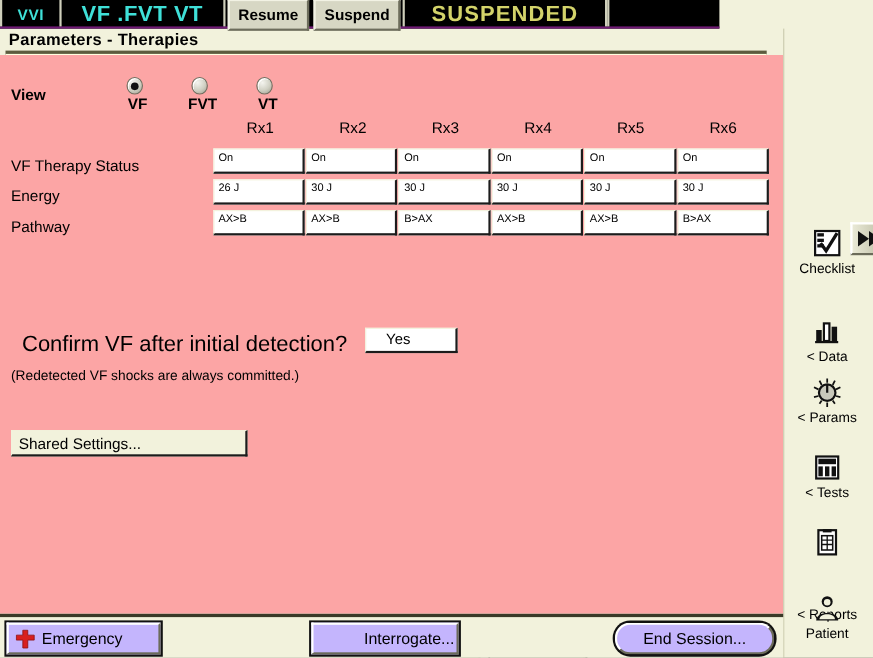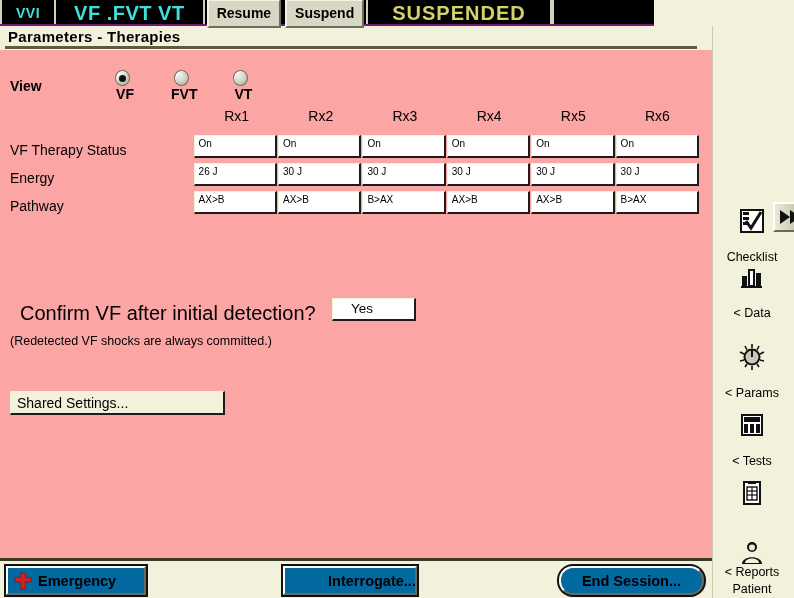--- a/index.html
+++ b/index.html
@@ -249,21 +249,21 @@
     left: 0; width: 78px;
     display: flex; flex-direction: column; align-items: center;
     cursor: pointer;
   }
   .side-ico {
     width: 30px; height: 30px;
     display: flex; align-items: center; justify-content: center;
   }
   .side-lbl {
     font-size: 12.5px; color: #000;
-    margin-top: 14px;
+    margin-top: 1px;
     white-space: nowrap;
   }
   #nav-next {
     position: absolute; left: 60px; top: 176px;
     width: 34px; height: 30px;
     background: linear-gradient(90deg,#e9e9d6 0%, #c9c9b2 70%, #b5b5a0 100%);
     border: 2px solid #ffffff;
     border-right-color: #6b6b5a;
     border-bottom-color: #6b6b5a;
     display: flex; align-items: center; justify-content: center;
@@ -274,28 +274,28 @@
   
   #bottombar {
     position: absolute; left: 0; top: 558px;
     width: 712px; height: 40px;
     background: #f2f2dc;
     border-top: 3px solid #3a3a28;
   }
   .bot-btn {
     position: absolute; top: 5px;
     height: 29px;
-    background: #0369a1;
+    background: #c4b5fd;
     border: 2px solid #ffffff;
     border-right-color: #6b6b5a;
     border-bottom-color: #6b6b5a;
     box-shadow: 0 0 0 2px #111;
     box-sizing: border-box;
     display: flex; align-items: center; justify-content: center;
-    font-size: 14.5px; font-weight: bold; color: #000;
+    font-size: 14.5px; font-weight: normal; color: #000;
     cursor: pointer;
   }
   #btn-emergency { left: 6px; width: 140px; justify-content: flex-start; padding-left: 6px; }
   #btn-interrogate { left: 283px; width: 134px; padding-left: 44px; }
   #btn-endsession { left: 559px; width: 145px; border-radius: 14px; }
   #emer-cross {
     width: 18px; height: 18px; margin-right: 6px; flex: 0 0 auto;
   }
   #emer-label { }
 </style>
@@ -414,21 +414,21 @@
           <rect x="2" y="2" width="22" height="22" fill="#fff" stroke="#111" stroke-width="2"></rect>
           <rect x="4" y="4" width="6" height="3" fill="#111"></rect>
           <rect x="4" y="9" width="6" height="3" fill="#111"></rect>
           <rect x="4" y="14" width="6" height="3" fill="#111"></rect>
           <path d="M7 13 L12 20 L22 4" fill="none" stroke="#111" stroke-width="3"></path>
         </svg>
       </div>
       <div class="side-lbl">Checklist</div>
     </div>
 
-    <div class="side-item" style="top:236px;">
+    <div class="side-item" style="top:260px;">
       <div class="side-ico">
         <svg width="26" height="26" viewBox="0 0 26 26">
           <rect x="3" y="12" width="5" height="10" fill="#111"></rect>
           <rect x="10" y="6" width="5" height="16" fill="#fff" stroke="#111" stroke-width="2"></rect>
           <rect x="17" y="9" width="5" height="13" fill="#111"></rect>
           <rect x="2" y="22" width="21" height="2" fill="#111"></rect>
         </svg>
       </div>
       <div class="side-lbl">&lt; Data</div>
     </div>

